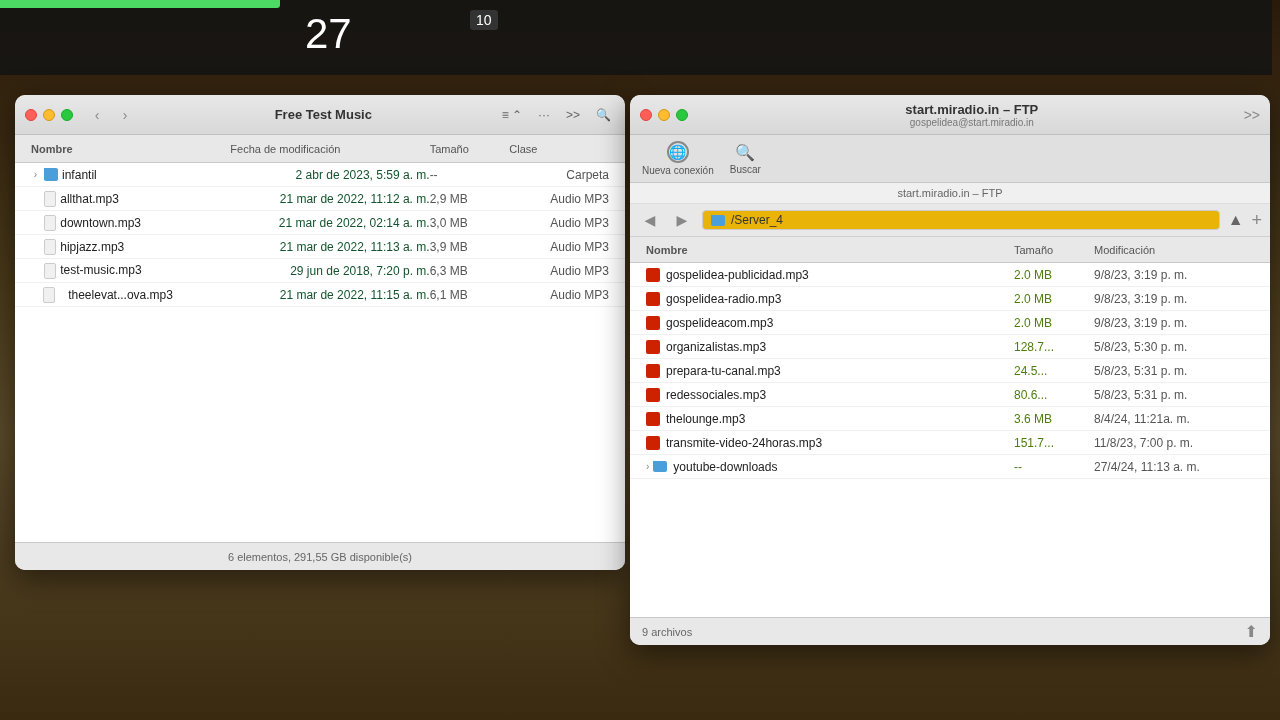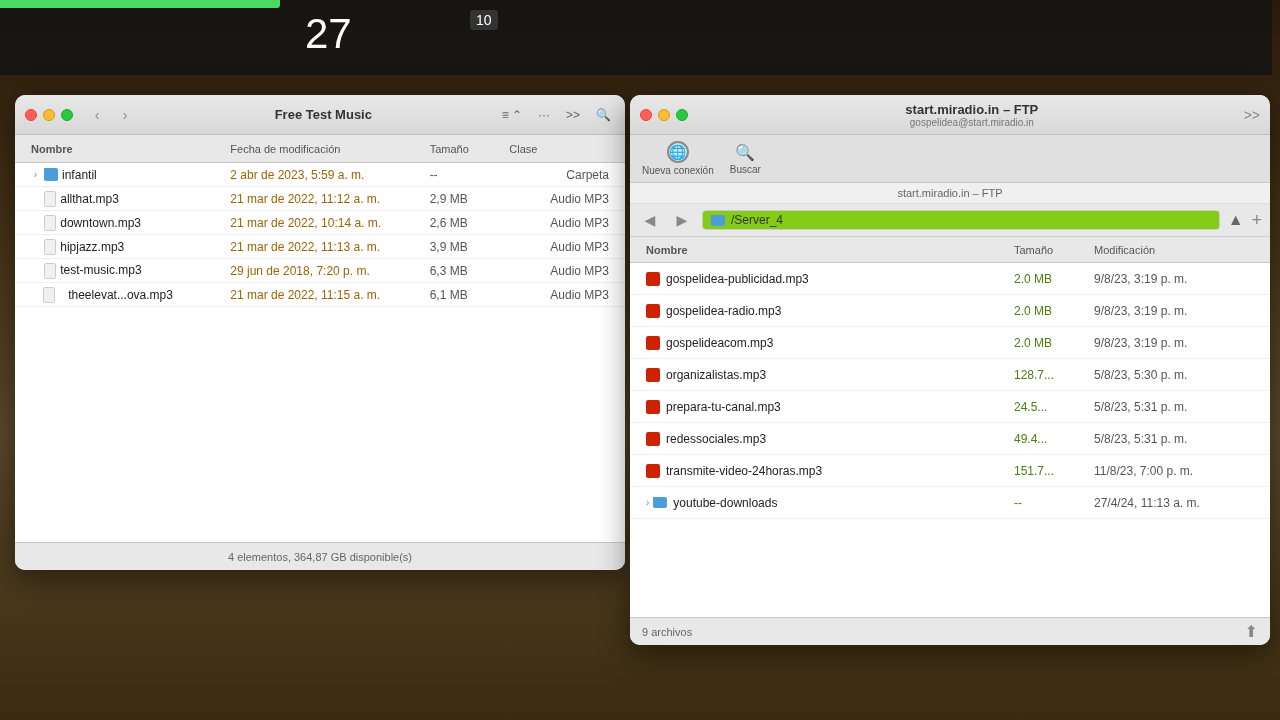--- a/index.html
+++ b/index.html
@@ -213,21 +213,21 @@
       height: 10px;
       display: inline-flex;
       align-items: center;
       justify-content: center;
       color: #888;
       font-size: 10px;
       margin-right: 4px;
     }
 
     .file-name { width: 190px; overflow: hidden; text-overflow: ellipsis; white-space: nowrap; }
-    .file-date { width: 200px; color: #a16207; }
+    .file-date { width: 200px; color: #14532d; text-align: right; }
     .file-size { width: 80px; color: #555; }
     .file-type { width: 100px; color: #555; text-align: right; }
 
     
     .status-bar {
       height: 28px;
       background: #e8e8e8;
       border-top: 1px solid #c8c8c8;
       display: flex;
       align-items: center;
@@ -342,21 +342,21 @@
       justify-content: center;
       color: #888;
       font-size: 14px;
       cursor: pointer;
     }
 
     .ftp-path-selector {
       flex: 1;
       display: flex;
       align-items: center;
-      background: #84cc16;
+      background: #eab308;
       border: 1px solid #ccc;
       border-radius: 4px;
       padding: 2px 8px;
       font-size: 12px;
       color: #333;
     }
 
     .folder-icon-small {
       width: 14px;
       height: 11px;
@@ -385,21 +385,21 @@
     .ftp-file-list {
       flex: 1;
       overflow-y: auto;
       background: #fff;
     }
 
     .ftp-file-row {
       display: flex;
       align-items: center;
       padding: 0 16px;
-      height: 32px;
+      height: 24px;
       font-size: 12px;
       color: #222;
       border-bottom: 1px solid #f0f0f0;
     }
 
     .mp3-red-icon {
       width: 14px;
       height: 14px;
       background: #cc2200;
       border-radius: 2px;
@@ -514,22 +514,22 @@
       <span class="file-type">Audio MP3</span>
     </div>
       <div class="file-row">
       <div style="display:flex;align-items:center;width:200px;overflow:hidden;">
 
         <span style="width:14px;display:inline-block;"></span>
         <span class="mp3-icon"></span>
 
         <span class="file-name" style="margin-left:4px;">downtown.mp3</span>
       </div>
-      <span class="file-date">21 mar de 2022, 10:14 a. m.</span>
-      <span class="file-size">2,6 MB</span>
+      <span class="file-date">21 mar de 2022, 02:14 a. m.</span>
+      <span class="file-size">3,0 MB</span>
       <span class="file-type">Audio MP3</span>
     </div>
       <div class="file-row">
       <div style="display:flex;align-items:center;width:200px;overflow:hidden;">
 
         <span style="width:14px;display:inline-block;"></span>
         <span class="mp3-icon"></span>
 
         <span class="file-name" style="margin-left:4px;">hipjazz.mp3</span>
       </div>
@@ -557,21 +557,21 @@
 
         <span class="file-name" style="margin-left:13px;">theelevat...ova.mp3</span>
       </div>
       <span class="file-date">21 mar de 2022, 11:15 a. m.</span>
       <span class="file-size">6,1 MB</span>
       <span class="file-type">Audio MP3</span>
     </div>
     </div>
 
   <div class="status-bar">
-    <span>4 elementos, 364,87 GB disponible(s)</span>
+    <span>6 elementos, 291,55 GB disponible(s)</span>
   </div>
 </div>
 
 <div class="ftp-window">
   <div class="ftp-titlebar">
     <div class="traffic-lights">
       <div class="traffic-light red"></div>
       <div class="traffic-light yellow"></div>
       <div class="traffic-light green"></div>
     </div>
@@ -643,22 +643,28 @@
     </div>
       <div class="ftp-file-row">
       <div class="mp3-red-icon"></div>
       <span class="ftp-file-name">prepara-tu-canal.mp3</span>
       <span class="ftp-file-size">24.5...</span>
       <span class="ftp-file-date">5/8/23, 5:31 p. m.</span>
     </div>
       <div class="ftp-file-row">
       <div class="mp3-red-icon"></div>
       <span class="ftp-file-name">redessociales.mp3</span>
-      <span class="ftp-file-size">49.4...</span>
+      <span class="ftp-file-size">80.6...</span>
       <span class="ftp-file-date">5/8/23, 5:31 p. m.</span>
+    </div>
+      <div class="ftp-file-row">
+      <div class="mp3-red-icon"></div>
+      <span class="ftp-file-name">thelounge.mp3</span>
+      <span class="ftp-file-size">3.6 MB</span>
+      <span class="ftp-file-date">8/4/24, 11:21a. m.</span>
     </div>
       <div class="ftp-file-row">
       <div class="mp3-red-icon"></div>
       <span class="ftp-file-name">transmite-video-24horas.mp3</span>
       <span class="ftp-file-size">151.7...</span>
       <span class="ftp-file-date">11/8/23, 7:00 p. m.</span>
     </div>
       <div class="ftp-file-row">
 
         <span style="font-size:10px;color:#888;margin-right:4px;">›</span>

